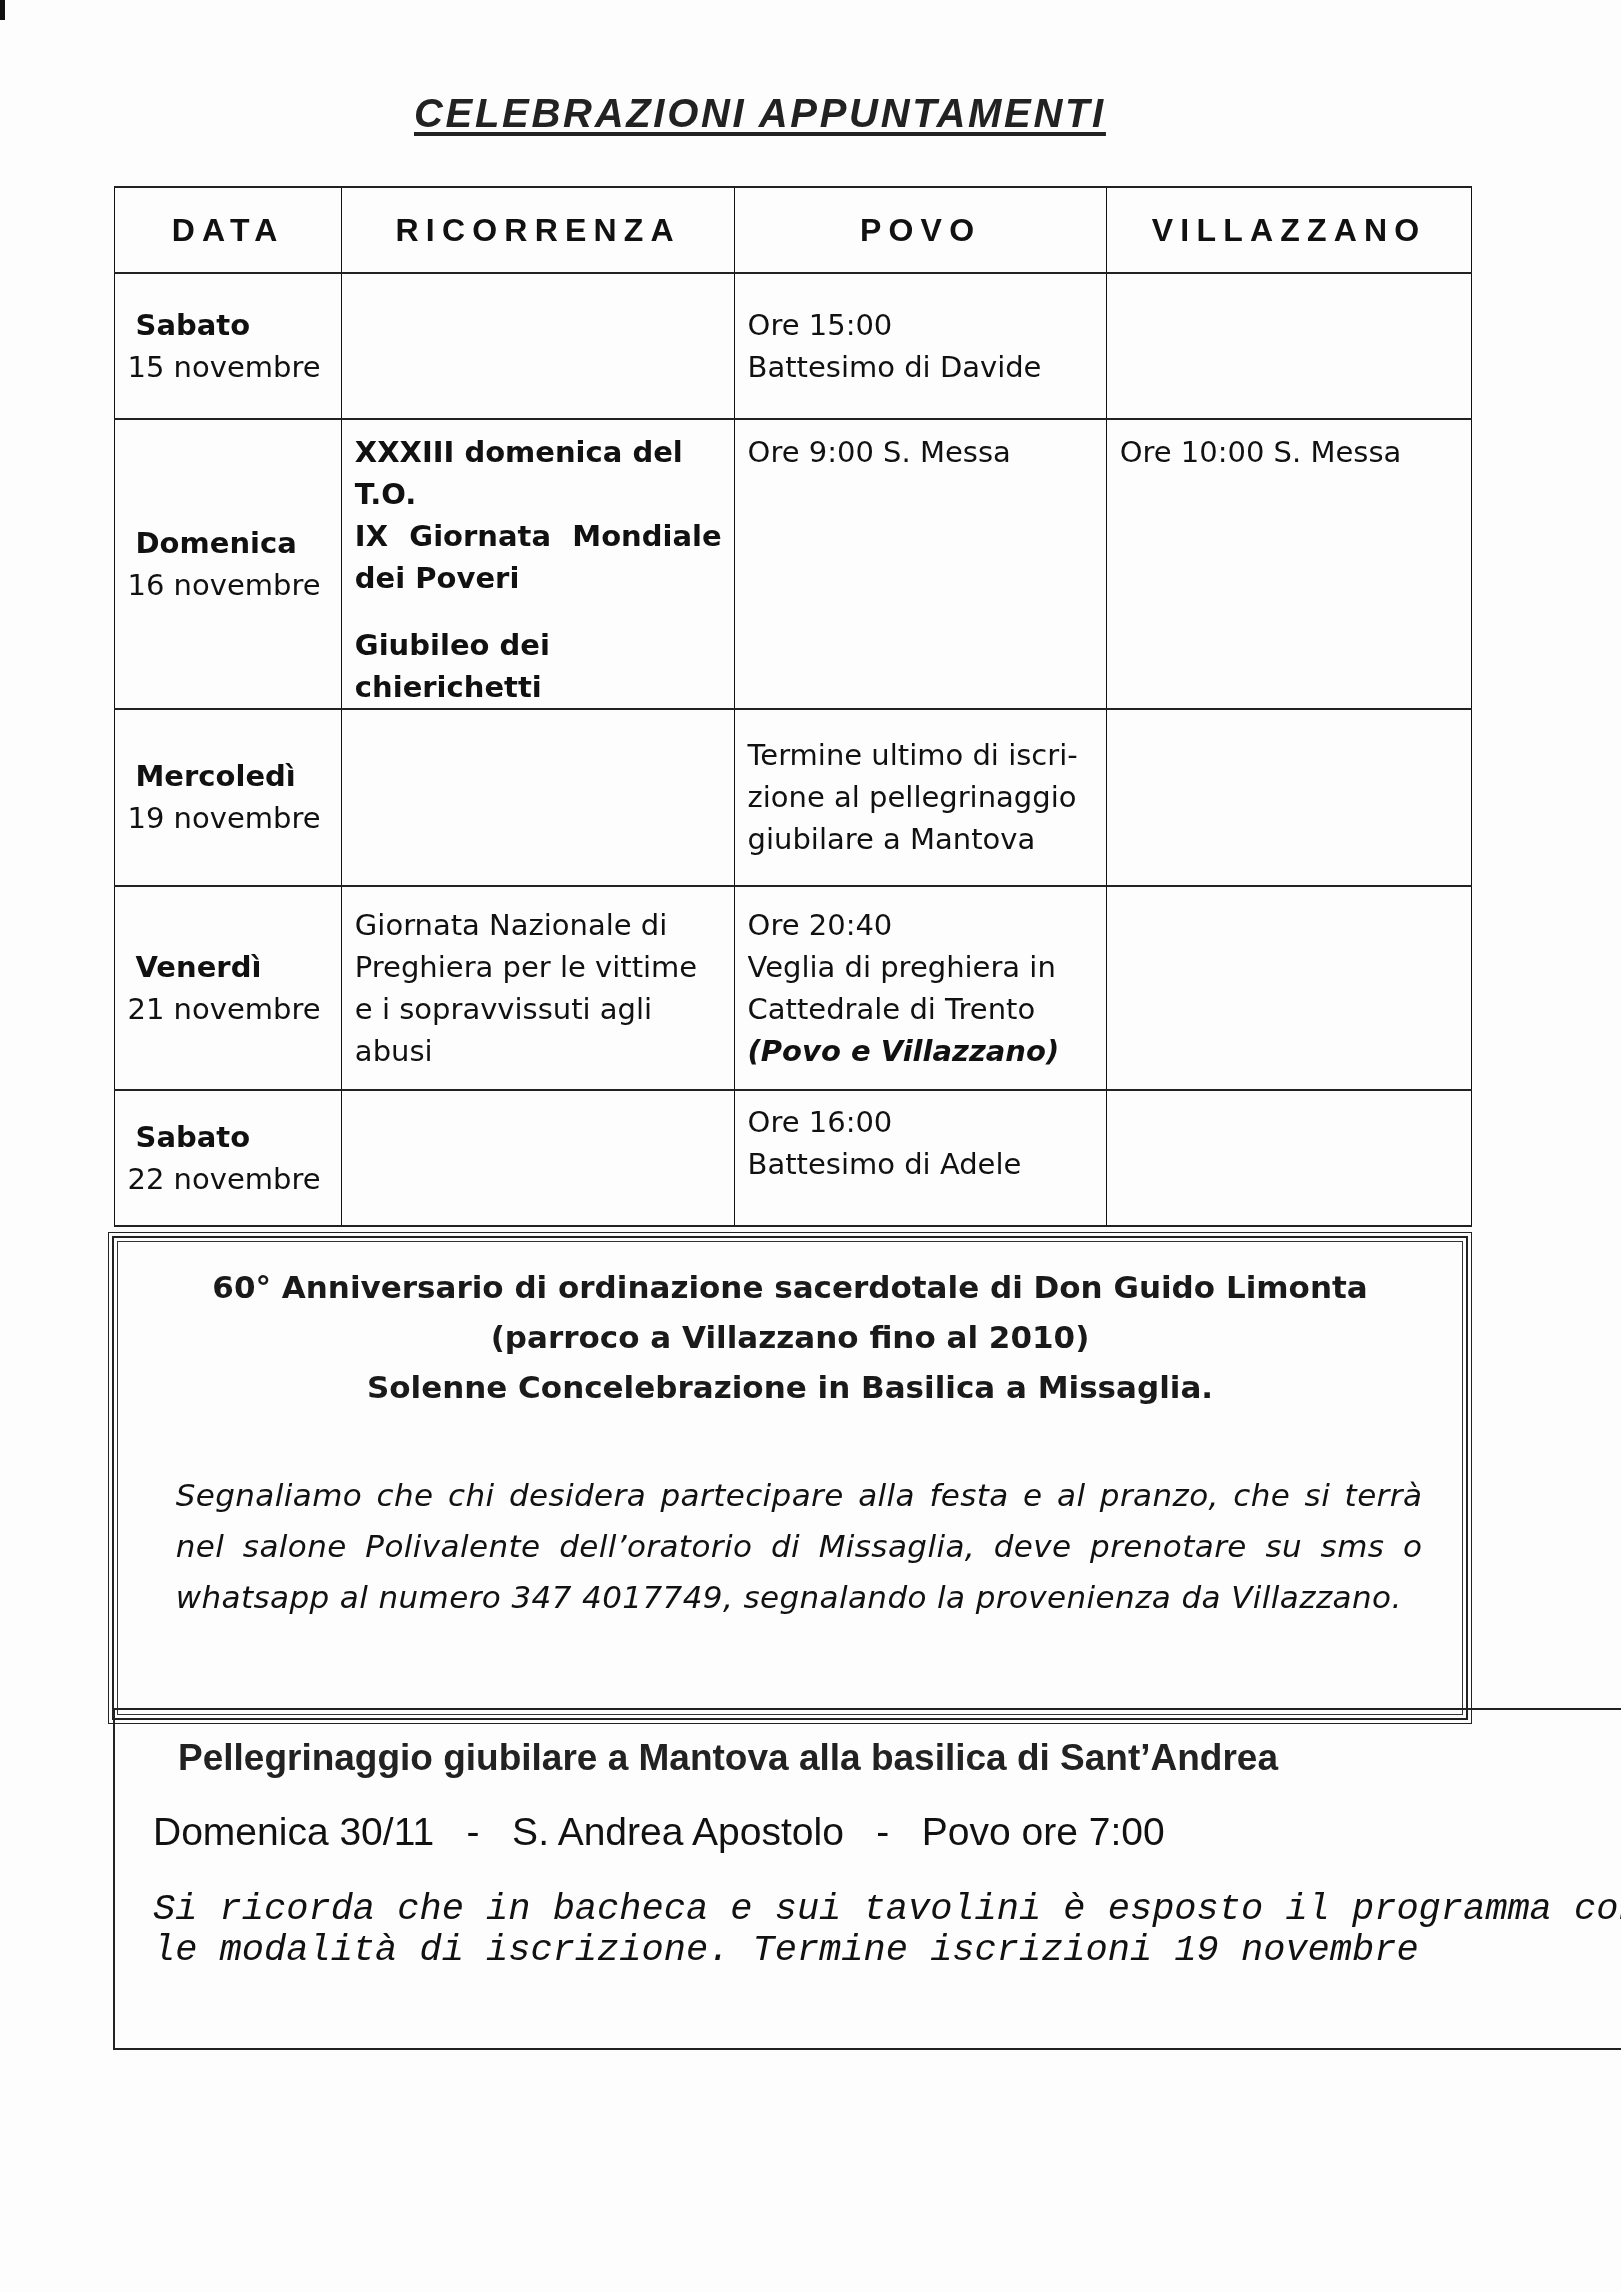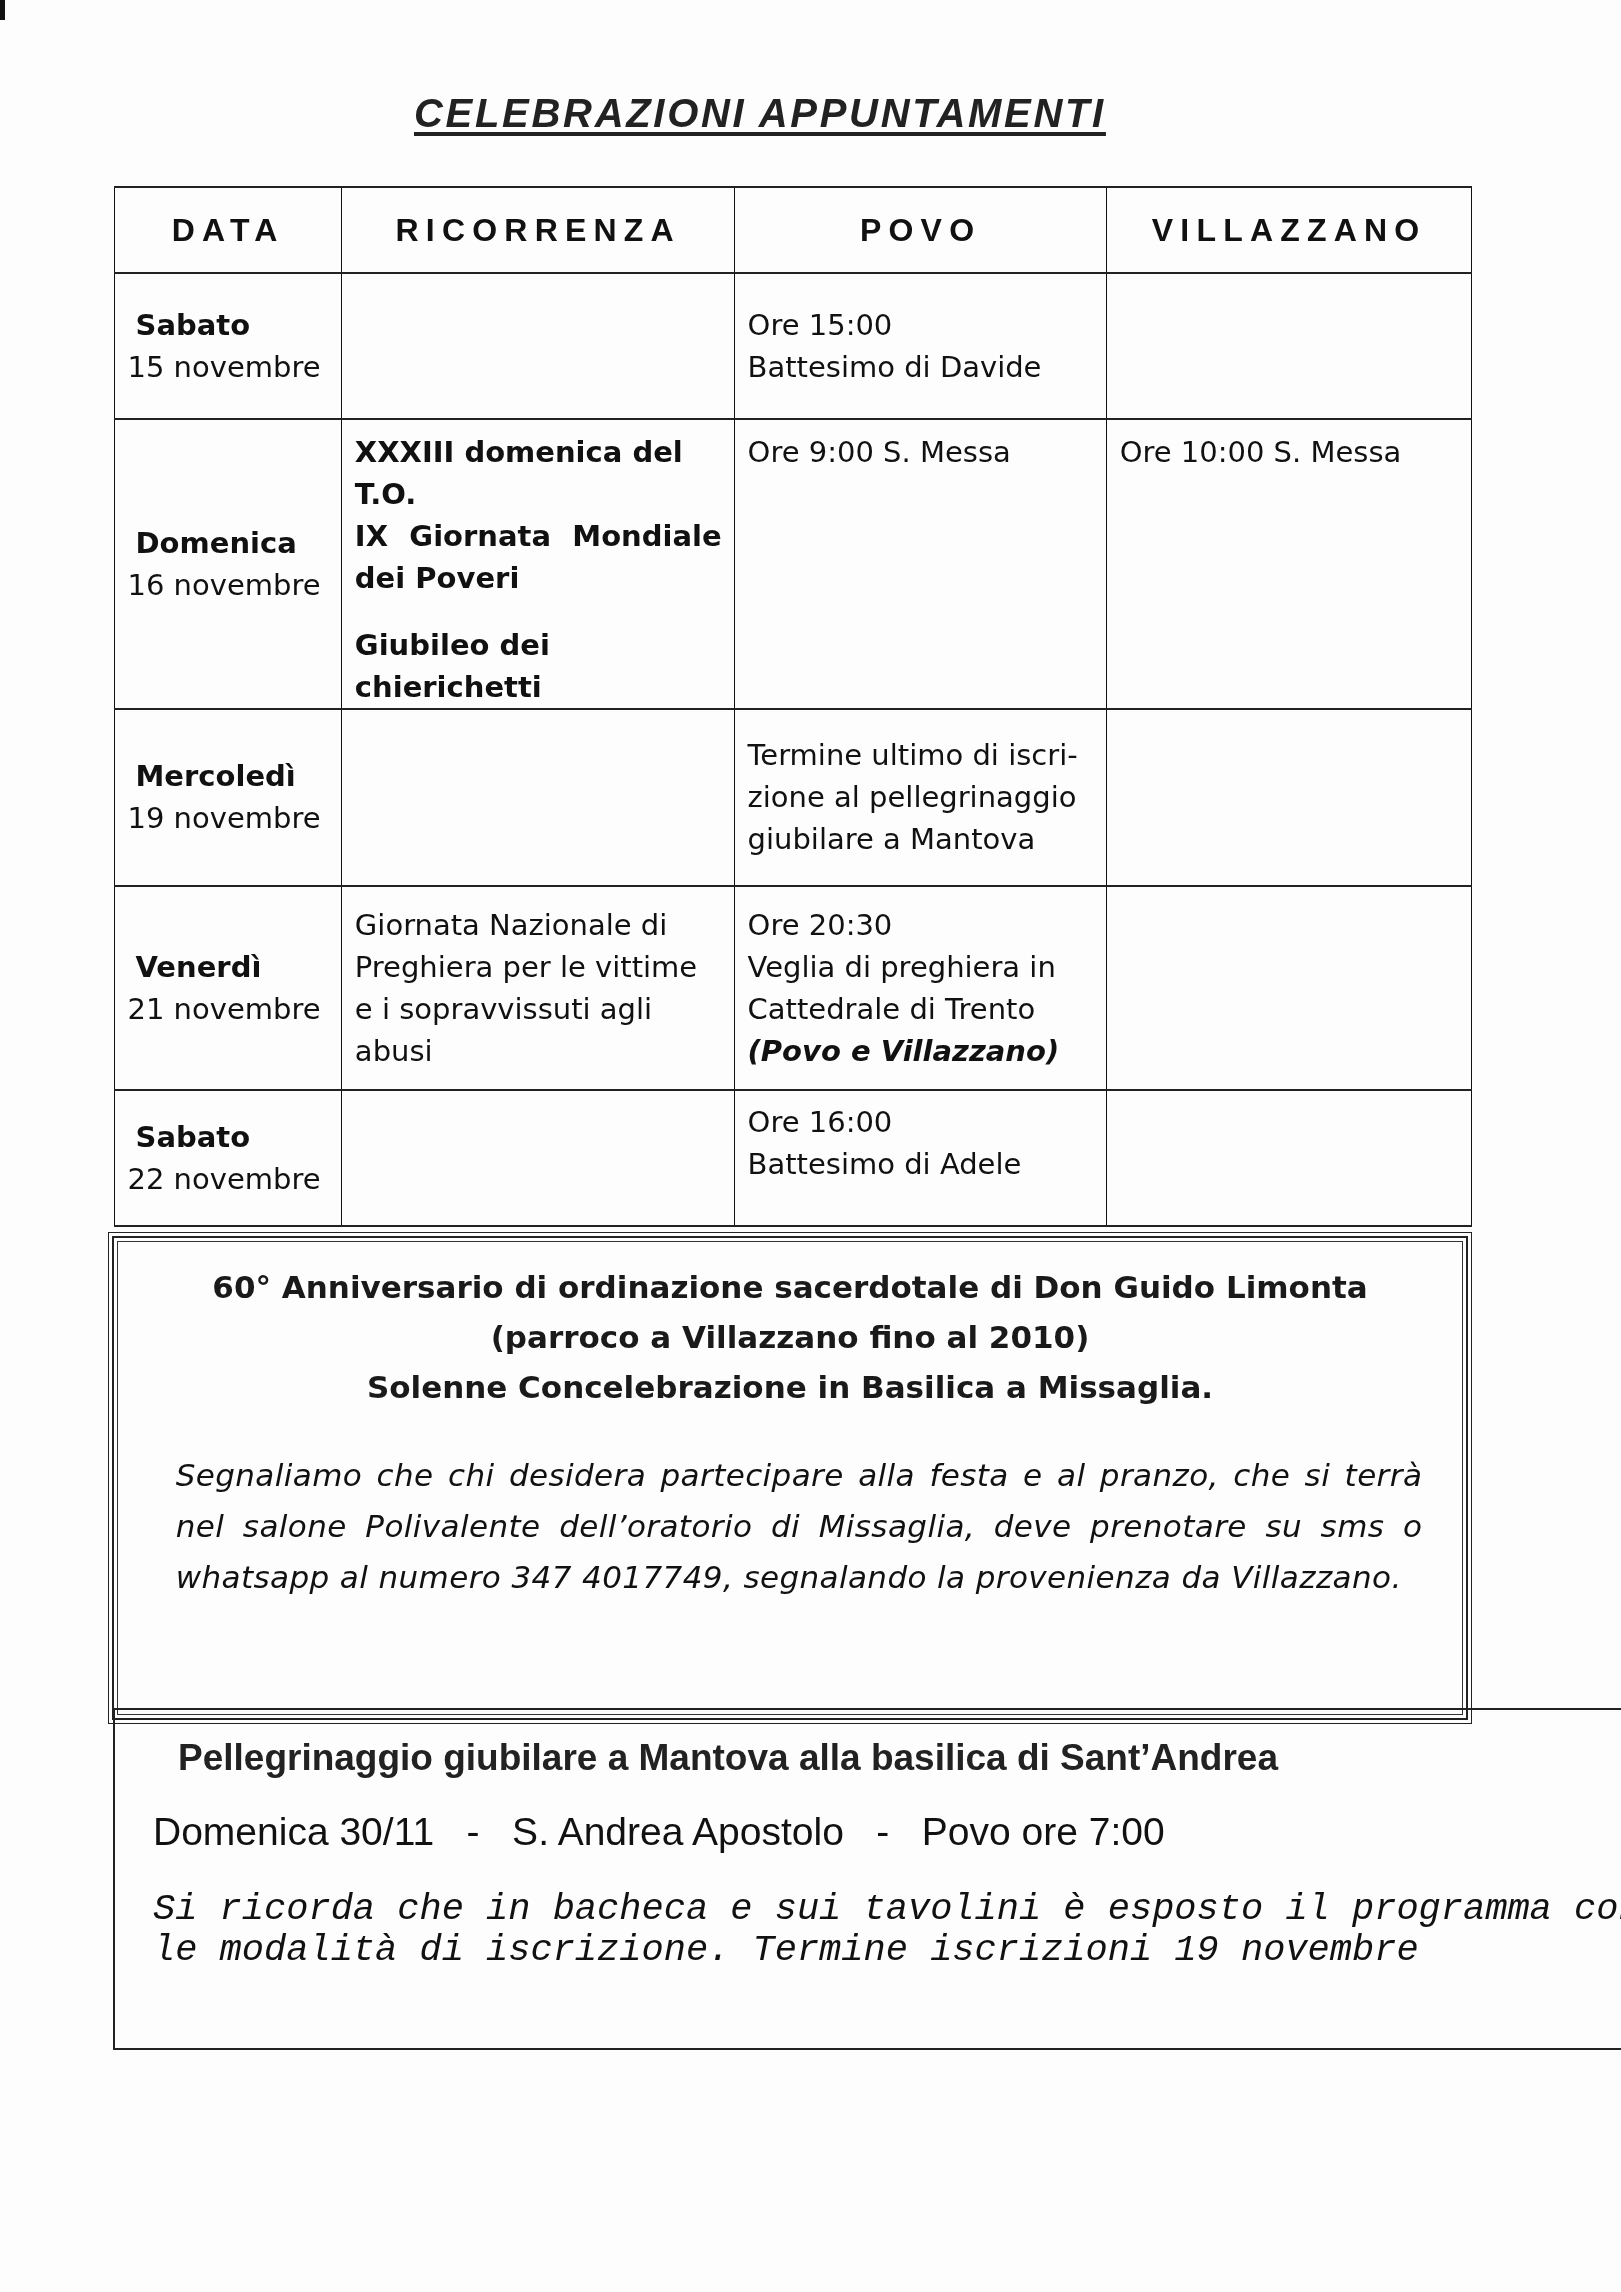--- a/index.html
+++ b/index.html
@@ -84,21 +84,21 @@
     .anniv-head {
       text-align: center;
       font-family: "DejaVu Sans", sans-serif;
       font-weight: bold;
       font-size: 31px;
       line-height: 50px;
       margin-top: 20px;
       color: #1a1a1a;
     }
     .anniv-body {
-      margin: 38px 40px 0 58px;
+      margin: 58px 40px 0 58px;
       font-family: "DejaVu Sans", sans-serif;
       font-style: italic;
       font-size: 31px;
       line-height: 51px;
       text-align: justify;
       letter-spacing: 0.4px;
       color: #111;
     }
 
     
@@ -199,21 +199,21 @@
         <div class="day">Venerdì</div>
         <div>21 novembre</div>
       </td>
       <td>
         <div>Giornata Nazionale di</div>
         <div>Preghiera per le vittime</div>
         <div>e i sopravvissuti agli</div>
         <div>abusi</div>
       </td>
       <td>
-        <div>Ore 20:30</div>
+        <div>Ore 20:40</div>
         <div>Veglia di preghiera in</div>
         <div>Cattedrale di Trento</div>
         <div class="italic-bold">(Povo e Villazzano)</div>
       </td>
       <td></td>
     </tr>
 
     <tr style="height:136px">
       <td>
         <div class="day">Sabato</div>

